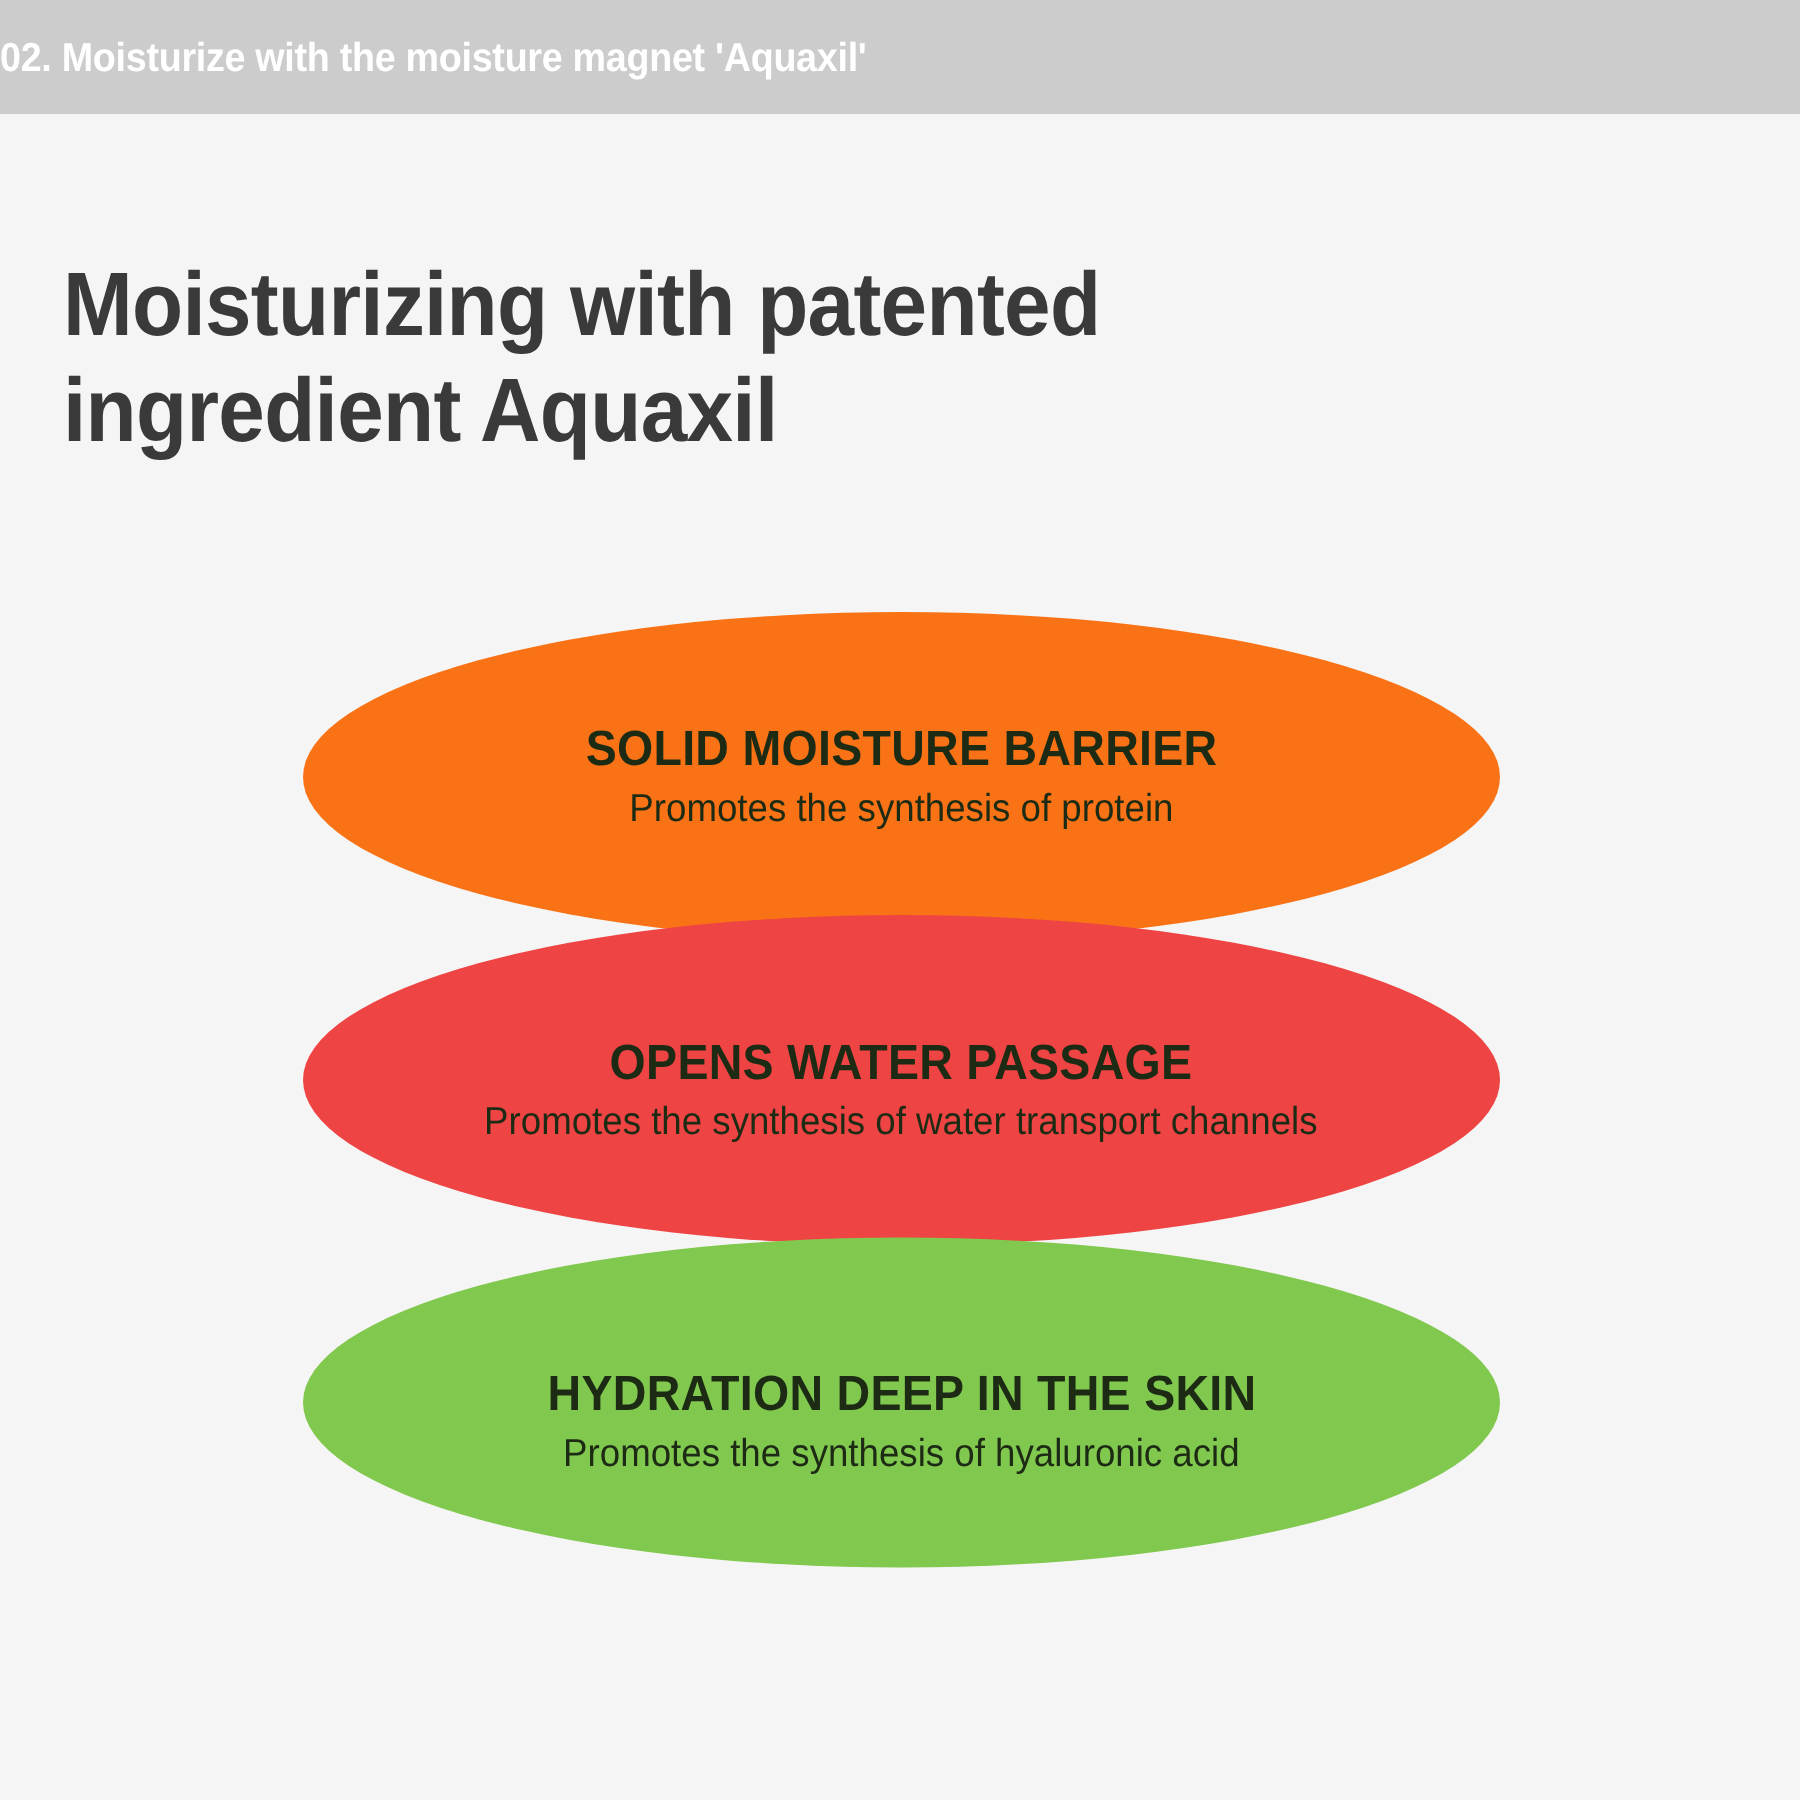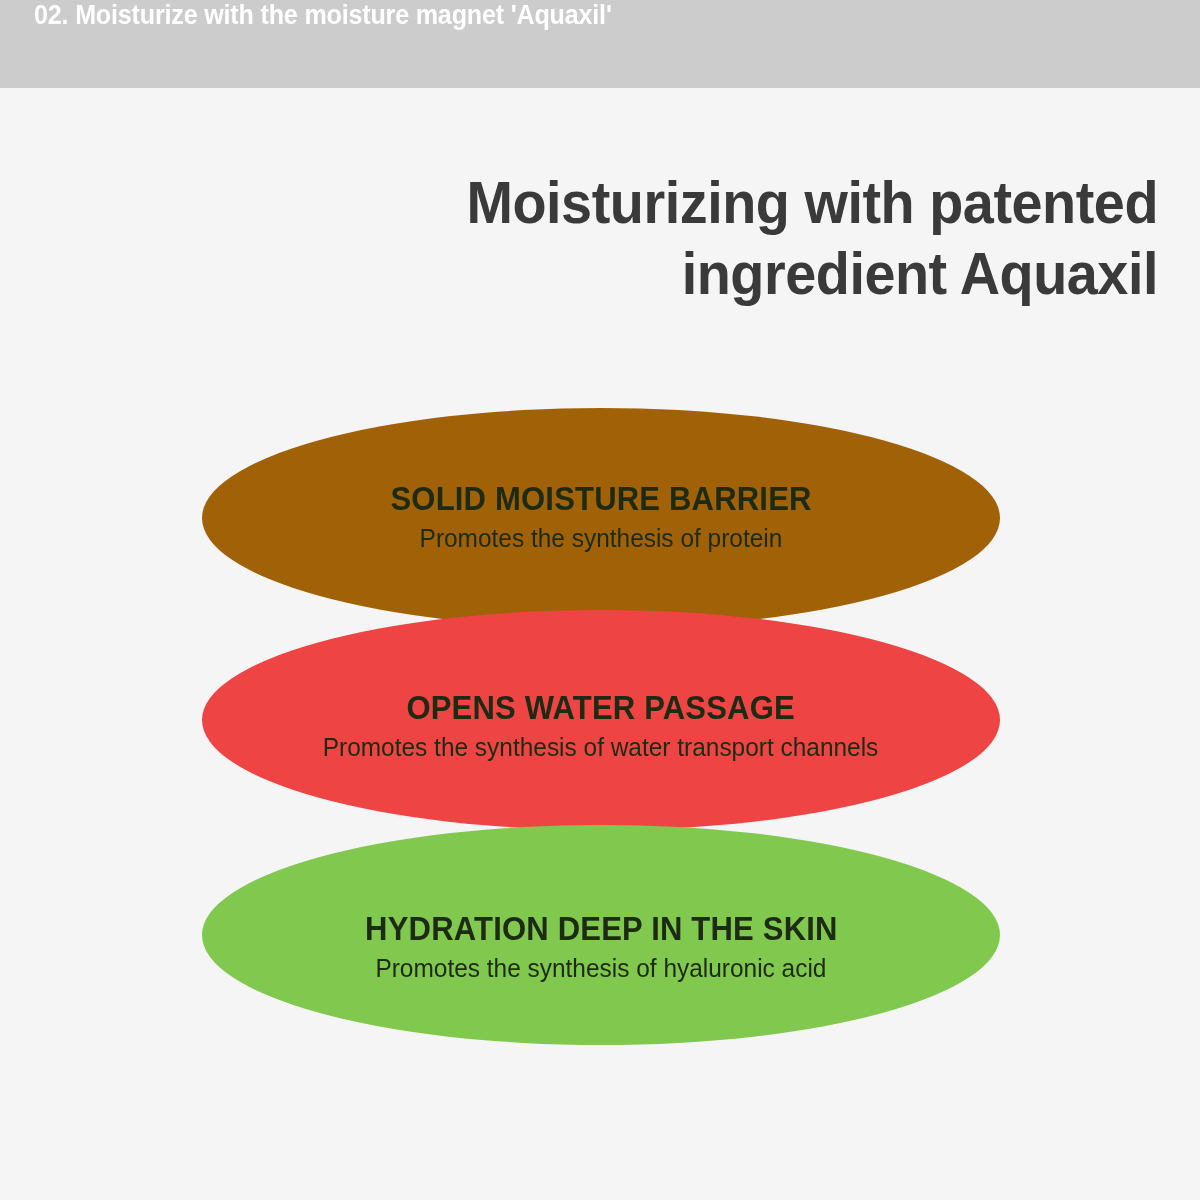--- a/index.html
+++ b/index.html
@@ -20,44 +20,44 @@
     height: 1200px;
     background: #f5f5f5;
   }
 
   
   .top-banner {
     position: absolute;
     left: 0;
     top: 0;
     width: 1200px;
-    height: 88px;
+    height: 76px;
     background: #cccccc;
     display: flex;
+    align-items: center;
     box-sizing: border-box;
-    padding-left: 34px;
   }
   .top-banner-label {
     color: #ffffff;
     font-size: 27px;
     font-weight: bold;
     letter-spacing: -0.2px;
     white-space: nowrap;
     font-family: "Liberation Sans", "DejaVu Sans", sans-serif;
     transform: scaleX(0.93);
     transform-origin: left center;
   }
 
   
   .headline {
     position: absolute;
     left: 0;
     top: 168px;
     width: 1200px;
-    text-align: right;
+    text-align: left;
     color: #3a3a3a;
     font-size: 60px;
     font-weight: bold;
     line-height: 1.18;
     letter-spacing: -0.5px;
   }
   .headline .line {
     display: block;
     transform: scaleX(0.93);
   }
@@ -115,21 +115,21 @@
     <span class="top-banner-label" style="color: rgb(255, 255, 255);">02. Moisturize with the moisture magnet 'Aquaxil'</span>
   </div>
 
   <div class="headline" style="color: rgb(58, 58, 58);">
     <span class="line">Moisturizing with patented</span>
     <span class="line">ingredient Aquaxil</span>
   </div>
 
   <div class="stack">
 
-    <div class="layer layer-1" style="background: #a16207;">
+    <div class="layer layer-1" style="background: #f97316;">
       <div class="layer-title" style="color: rgb(29, 43, 21);">SOLID MOISTURE BARRIER</div>
       <div class="layer-subtitle" style="color: rgb(29, 43, 21);">Promotes the synthesis of protein</div>
     </div>
 
     <div class="layer layer-2" style="background: #ef4444;">
       <div class="layer-title" style="color: rgb(29, 43, 21);">OPENS WATER PASSAGE</div>
       <div class="layer-subtitle" style="color: rgb(29, 43, 21);">Promotes the synthesis of water transport channels</div>
     </div>
 
     <div class="layer layer-3" style="background: rgb(129, 200, 79);">

